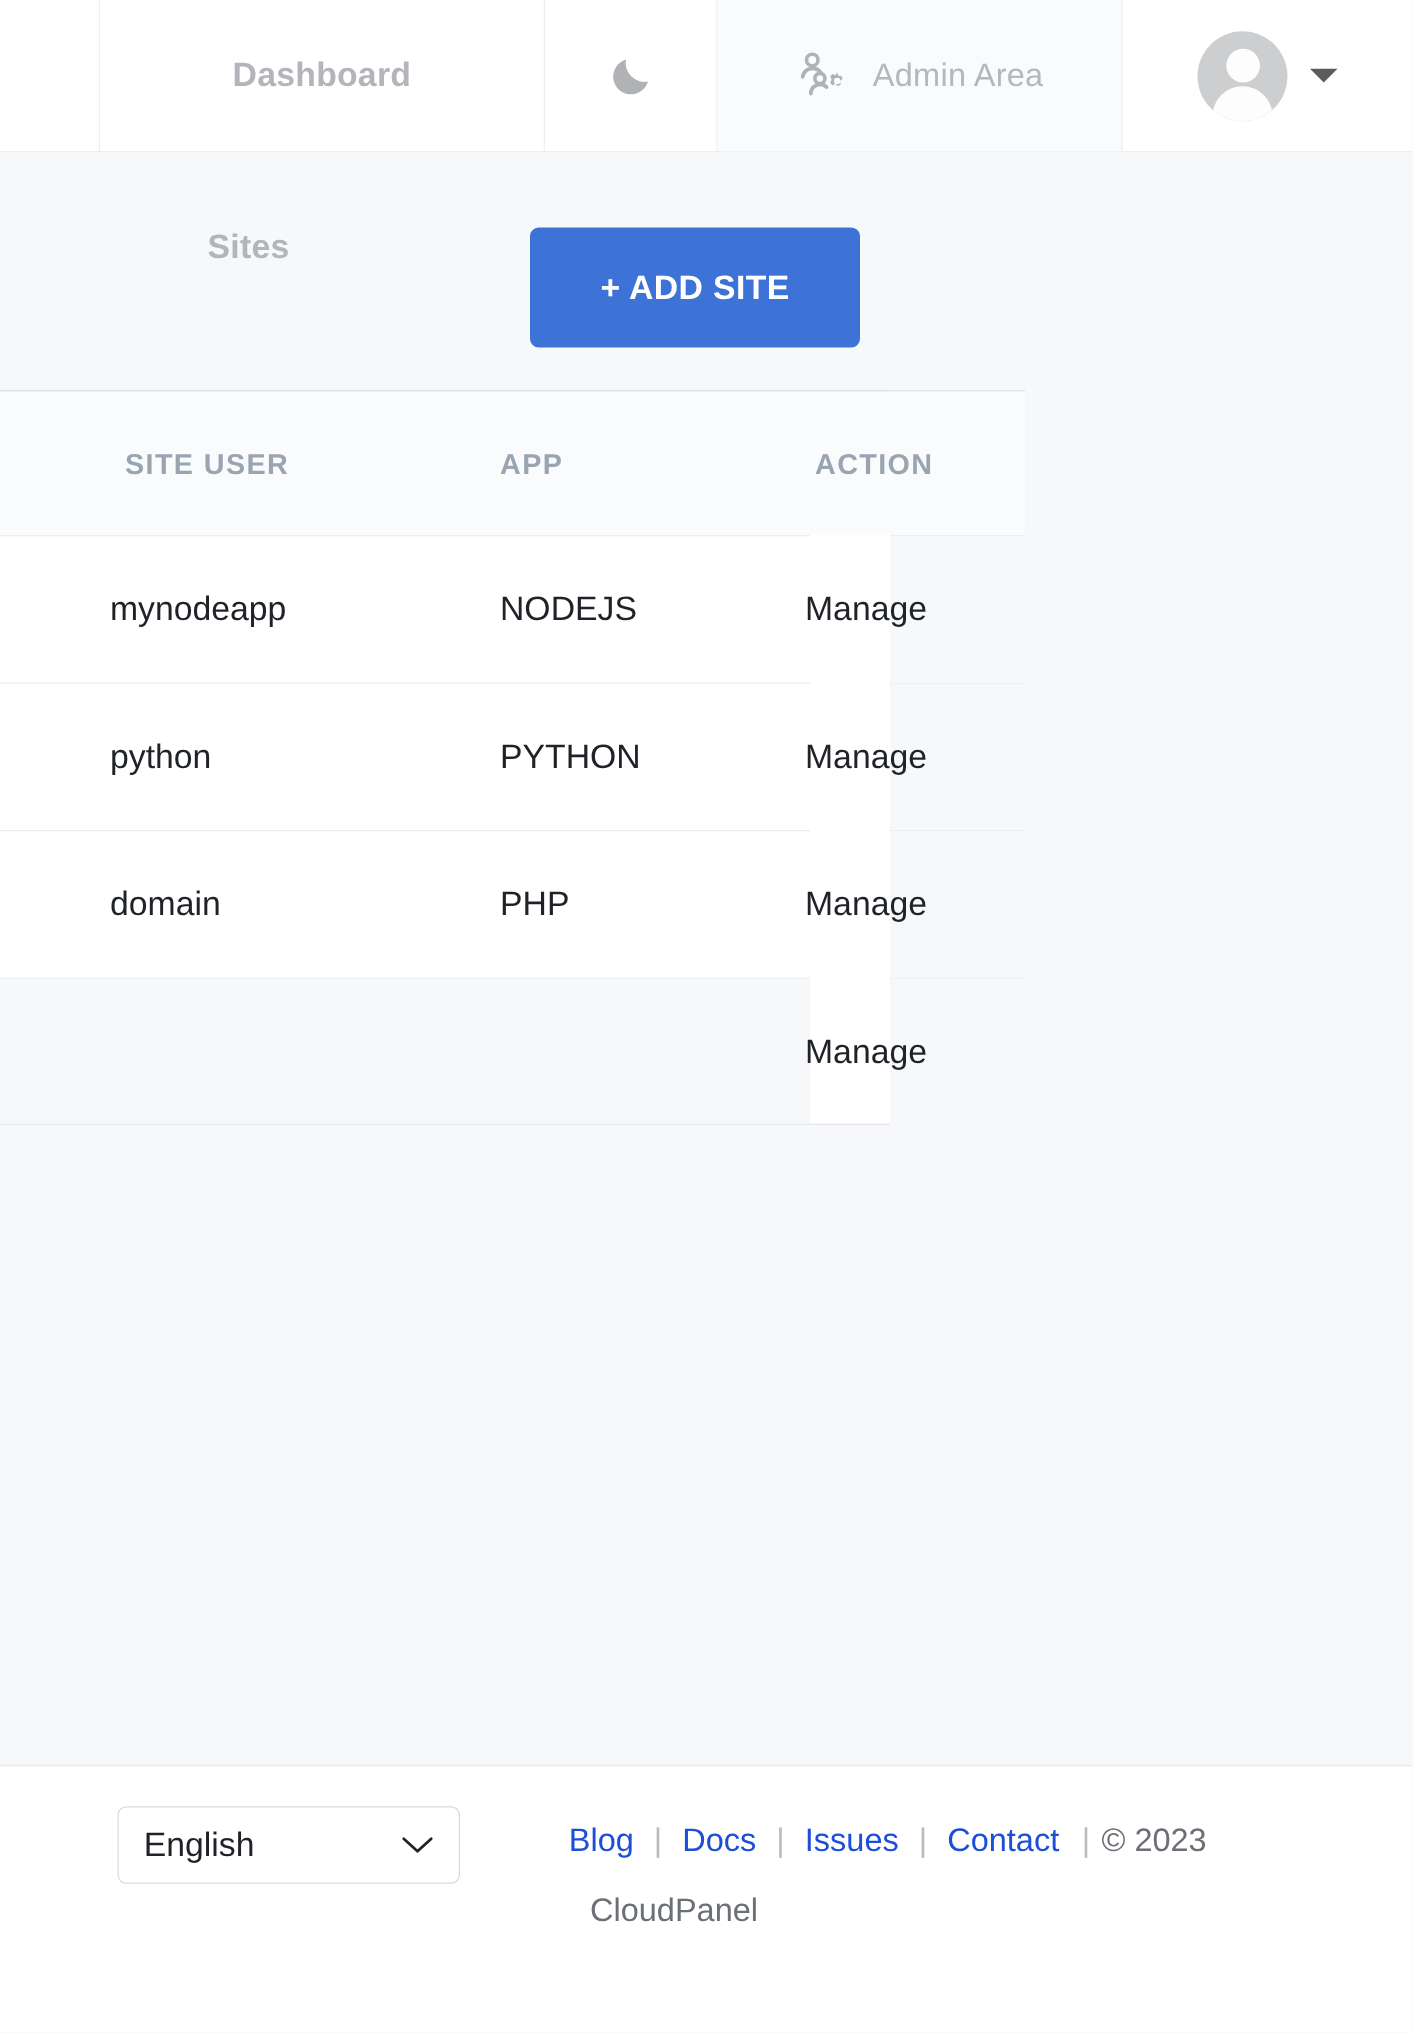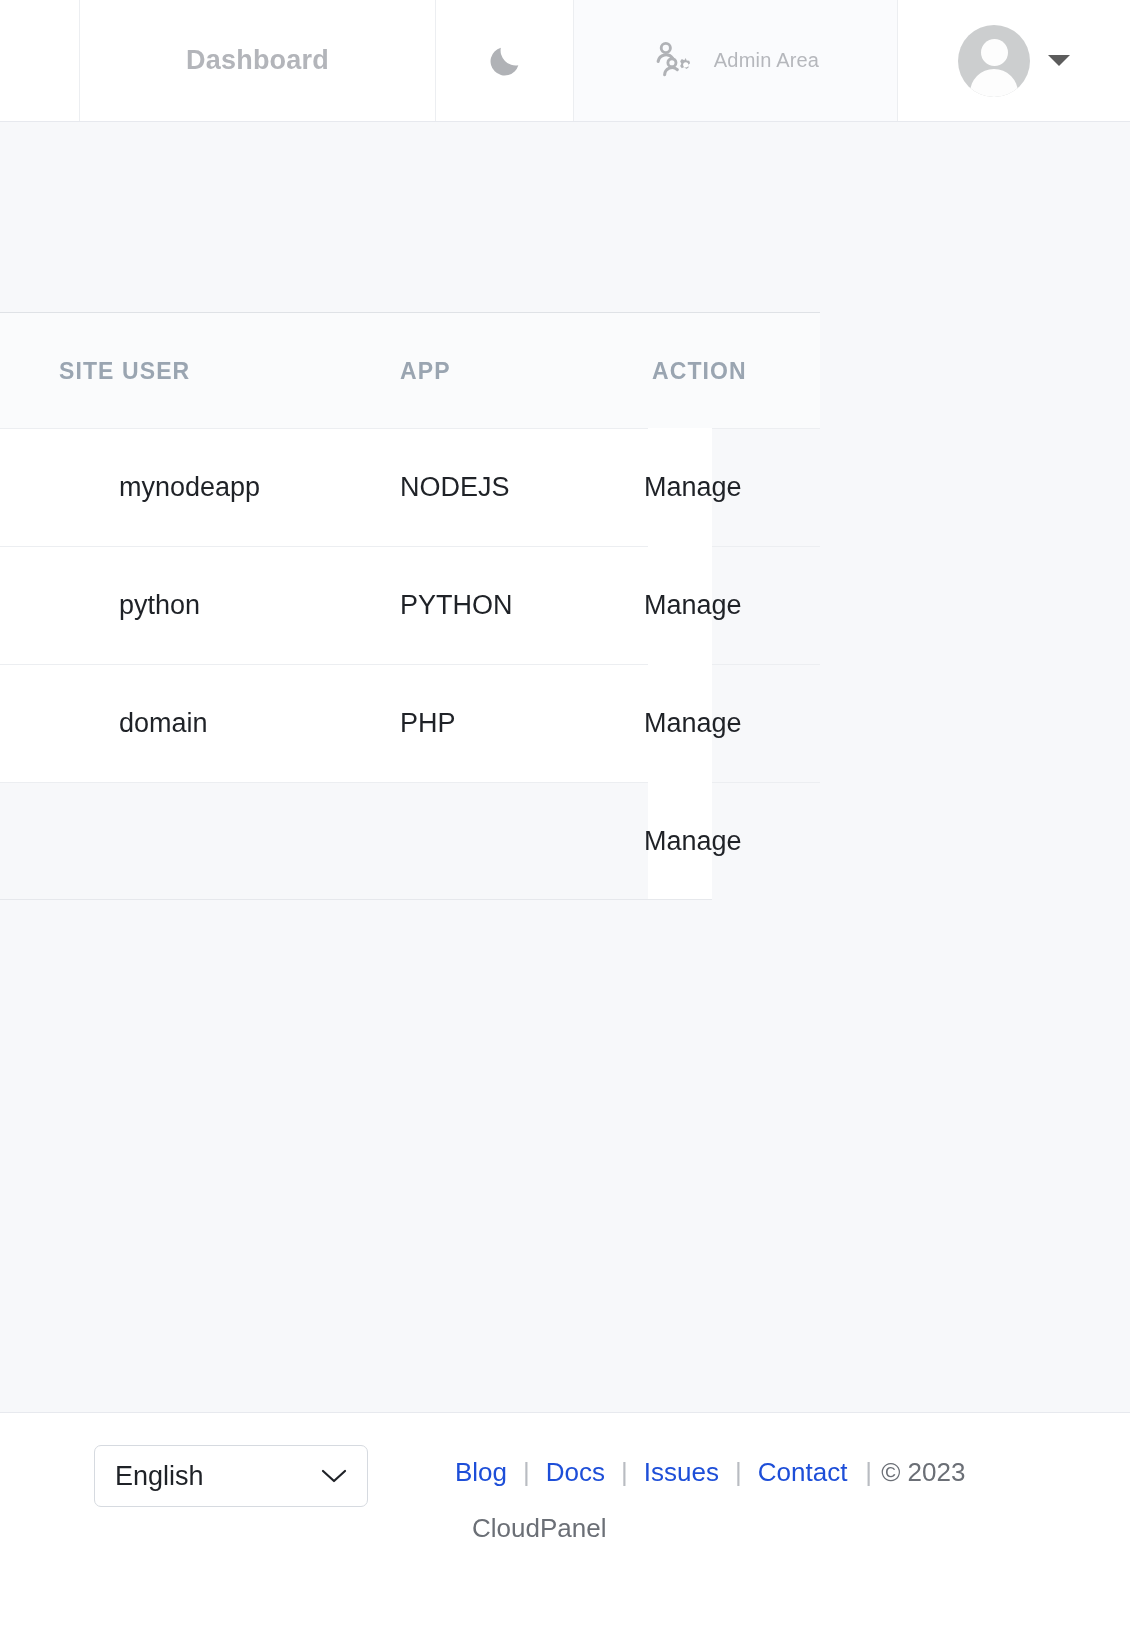--- a/index.html
+++ b/index.html
@@ -41,21 +41,21 @@
   .nav-admin     { width: 324px; background: #fafbfd; gap: 16px; }
   .nav-user      { width: 232px; border-right: none; gap: 18px; }
 
   .nav-dashboard .label {
     font-size: 27px;
     font-weight: bold;
     color: #b3b5ba;
     letter-spacing: .2px;
   }
   .nav-admin .label {
-    font-size: 20px;
+    font-size: 26px;
     color: #b5b7bc;
     letter-spacing: .2px;
   }
   .icon-moon  { width: 40px; height: 40px; display:block; }
   .icon-admin { width: 46px; height: 46px; display:block; }
 
   .avatar {
     width: 72px; height: 72px;
     border-radius: 50%;
     background: #cccecf;
@@ -146,35 +146,35 @@
     border-bottom: 1px solid #eceef1;
     color: #9aa5b1;
     font-size: 23px;
     font-weight: bold;
     letter-spacing: 1.1px;
     text-align: left;
     padding: 42px 0 40px 0;
     height: 116px;
     box-sizing: border-box;
   }
-  .sites-table thead th.col-user   { padding-left: 59px; }
+  .sites-table thead th.col-user   { padding-left: 100px; }
   .sites-table thead th.col-app    { padding-left: 4px; }
   .sites-table thead th.col-action { padding-left: 4px; border-right: none; }
 
   .sites-table tbody td {
     background: #ffffff;
     border-bottom: 1px solid #eceef1;
     font-size: 27px;
     color: #1f2227;
     height: 118px;
     padding: 0;
     vertical-align: middle;
     box-sizing: border-box;
   }
-  .sites-table tbody td.col-user   { padding-left: 119px; }
+  .sites-table tbody td.col-user   { padding-left: 88px; }
   .sites-table tbody td.col-app    { padding-left: 4px; margin-left: 26px; }
   .sites-table tbody td.col-action {
     padding-left: 4px;
     background: #f7f8fa;
     overflow: visible;
     position: relative;
   }
   
   .card-edge {
     position: absolute;
@@ -311,20 +311,24 @@
     <span class="avatar">
       <span class="head"></span>
       <span class="body"></span>
     </span>
     <span class="caret-down"></span>
   </div>
 </div>
 
 <div class="page-body">
 
+  <div class="sites-head">
+    <div class="sites-title">Sites</div>
+    <button class="add-site-btn">+ ADD SITE</button>
+  </div>
 
   <div class="table-wrap">
     <table class="sites-table">
       <colgroup>
         <col class="c-user">
           <col class="c-app">
           <col class="c-action">
       </colgroup>
       <thead>
         <tr>

